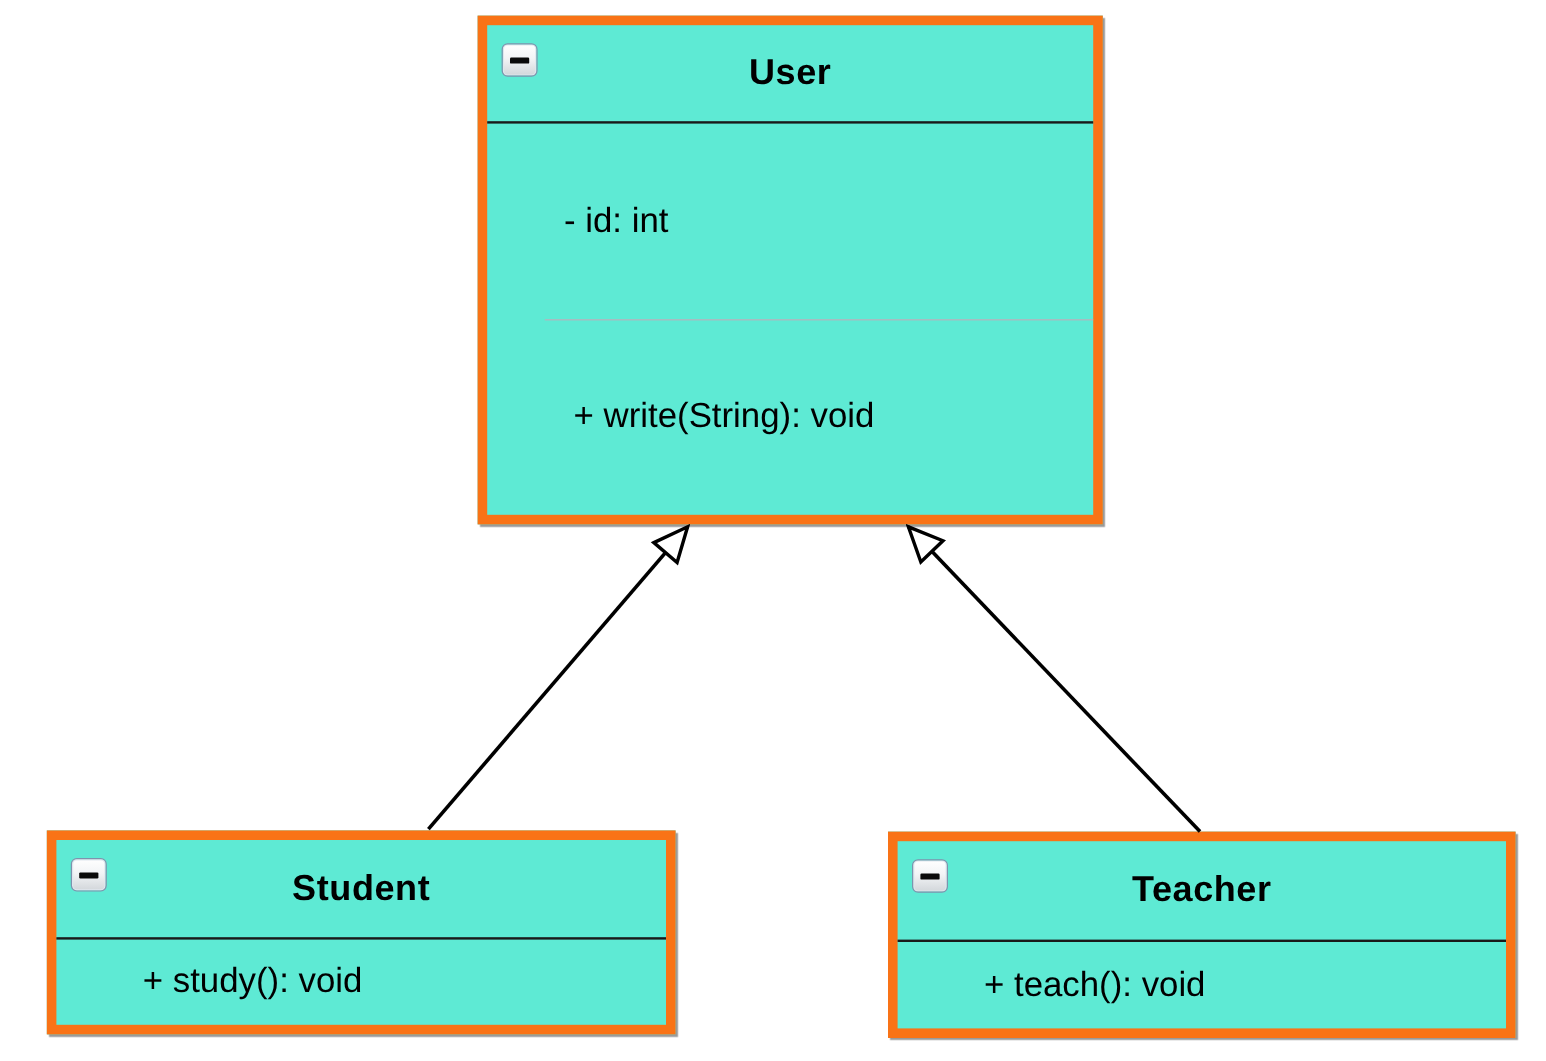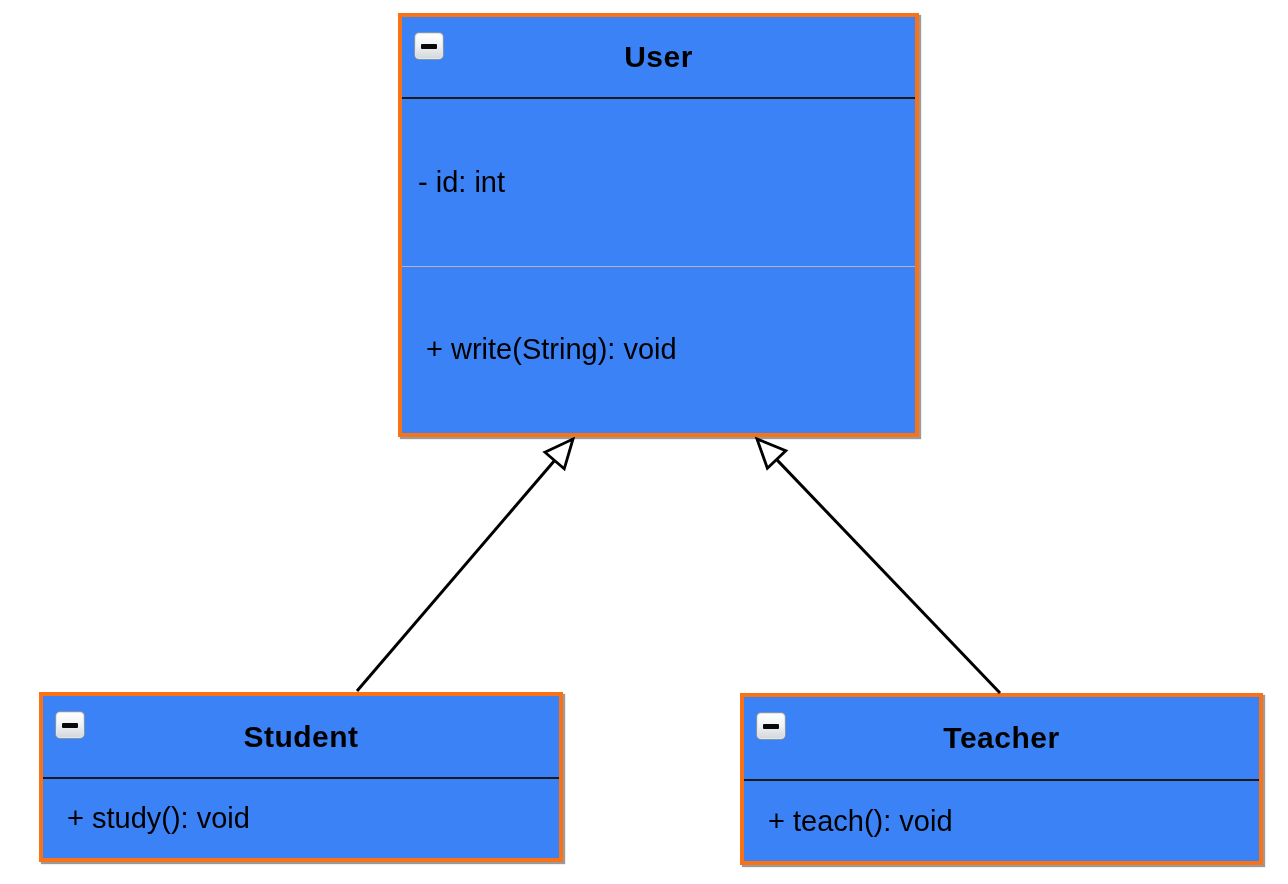--- a/index.html
+++ b/index.html
@@ -4,41 +4,41 @@
 <style>
   html,body{margin:0;padding:0;}
   body{
     width:1288px;height:884px;position:relative;background:#ffffff;
     font-family:"Liberation Sans",sans-serif;overflow:hidden;
   }
   .canvas{position:absolute;left:0;top:0;width:1288px;height:884px;}
 
   .uml-class{
     position:absolute;display:flex;flex-direction:column;box-sizing:border-box;
-    background:#3b82f6;border:4px solid #f97316;
+    background:#5eead4;border:8px solid #f97316;
     box-shadow:2px 2px 1px #9a9a9a;
   }
   .uml-header{
     position:relative;flex:0 0 auto;display:flex;align-items:center;justify-content:center;
     border-bottom:2px solid #1a1a1a;
   }
   .uml-title{font-weight:bold;font-size:30px;color:#000;letter-spacing:0.5px;}
 
   .collapse-btn{
     position:absolute;left:12px;top:15px;width:30px;height:28px;
     border:1px solid #7e93ad;border-radius:5px;
     background:linear-gradient(#ffffff 0%,#f2f4f6 45%,#d2d6da 100%);
     box-shadow:inset 0 0 0 1px #dfe6ee;
     display:flex;align-items:center;justify-content:center;padding:0;cursor:pointer;
   }
   .minus-bar{width:16px;height:5px;background:#0a0a0a;border-radius:1px;}
 
   .uml-row{
     flex:1 1 0;display:flex;align-items:center;padding-left:16px;
-    font-size:29px;color:#000;border-bottom:1px solid #bab1bb;
+    font-size:29px;color:#000;border-bottom:1px solid #bab1bb;margin-left:48px;
   }
   .uml-row.section-end{border-bottom:2px solid #1a1a1a;}
   .uml-row.last{border-bottom:none;padding-left:24px;}
 
   
   #class-user{left:398px;top:13px;width:521px;height:424px;}
   #class-user .uml-header{height:80px;}
   #class-student{left:39px;top:692px;width:524px;height:170px;}
   #class-student .uml-header{height:81px;}
   #class-teacher{left:740px;top:693px;width:523px;height:172px;}

